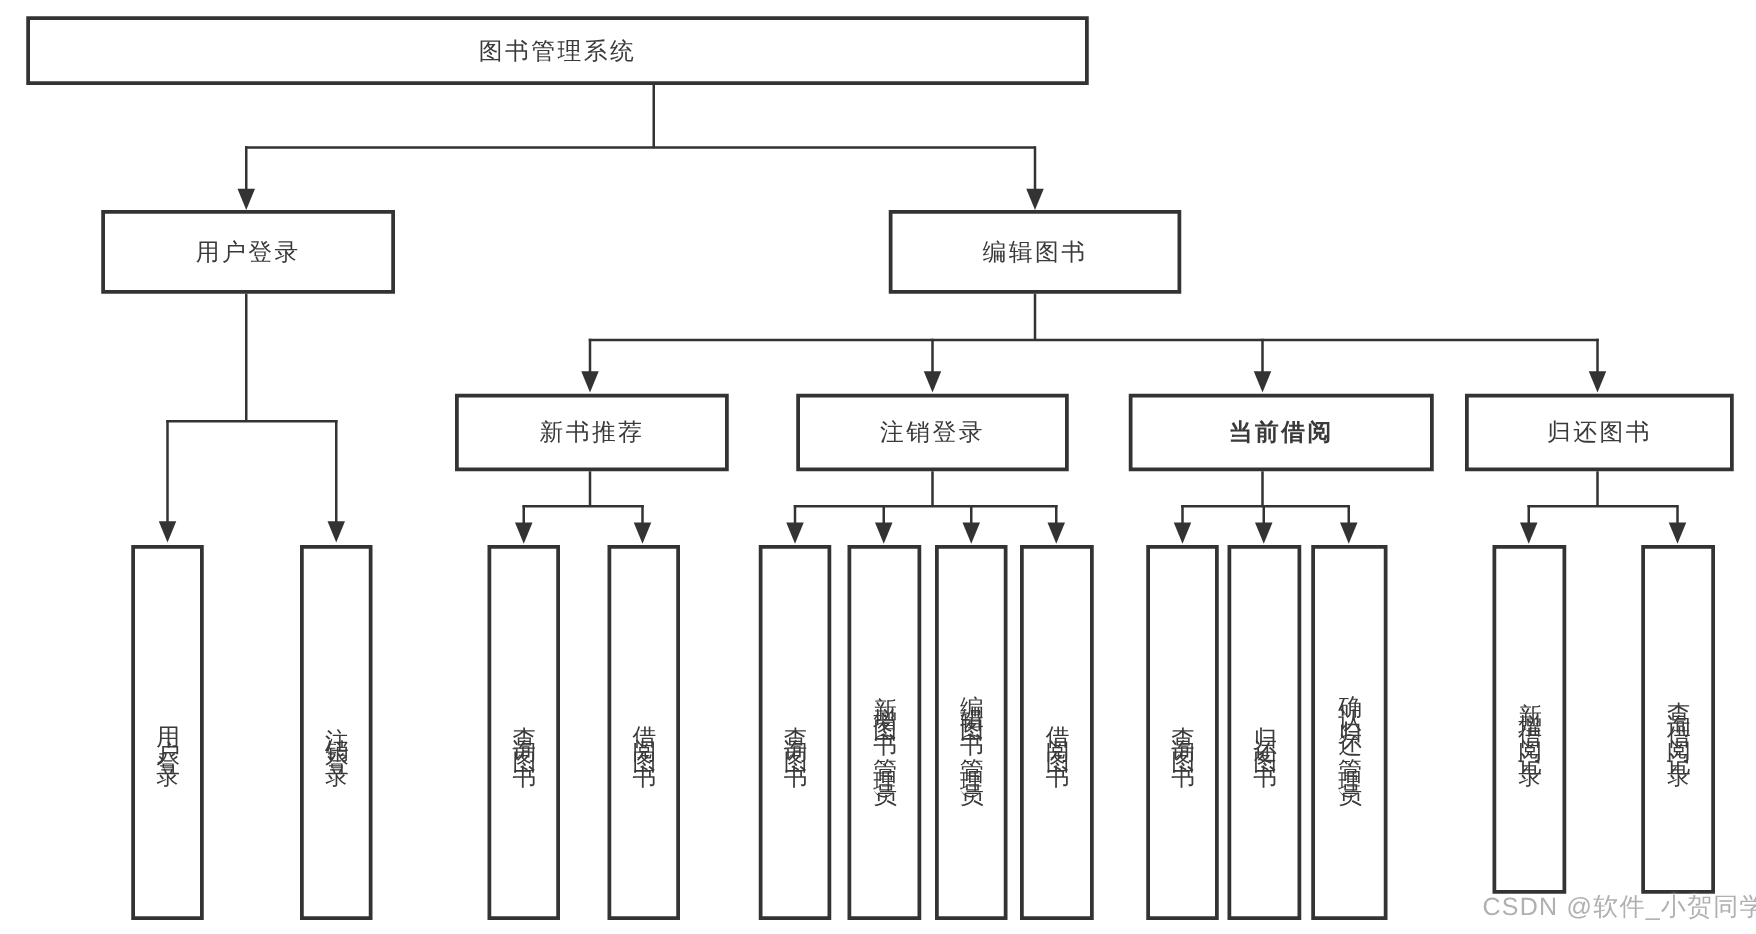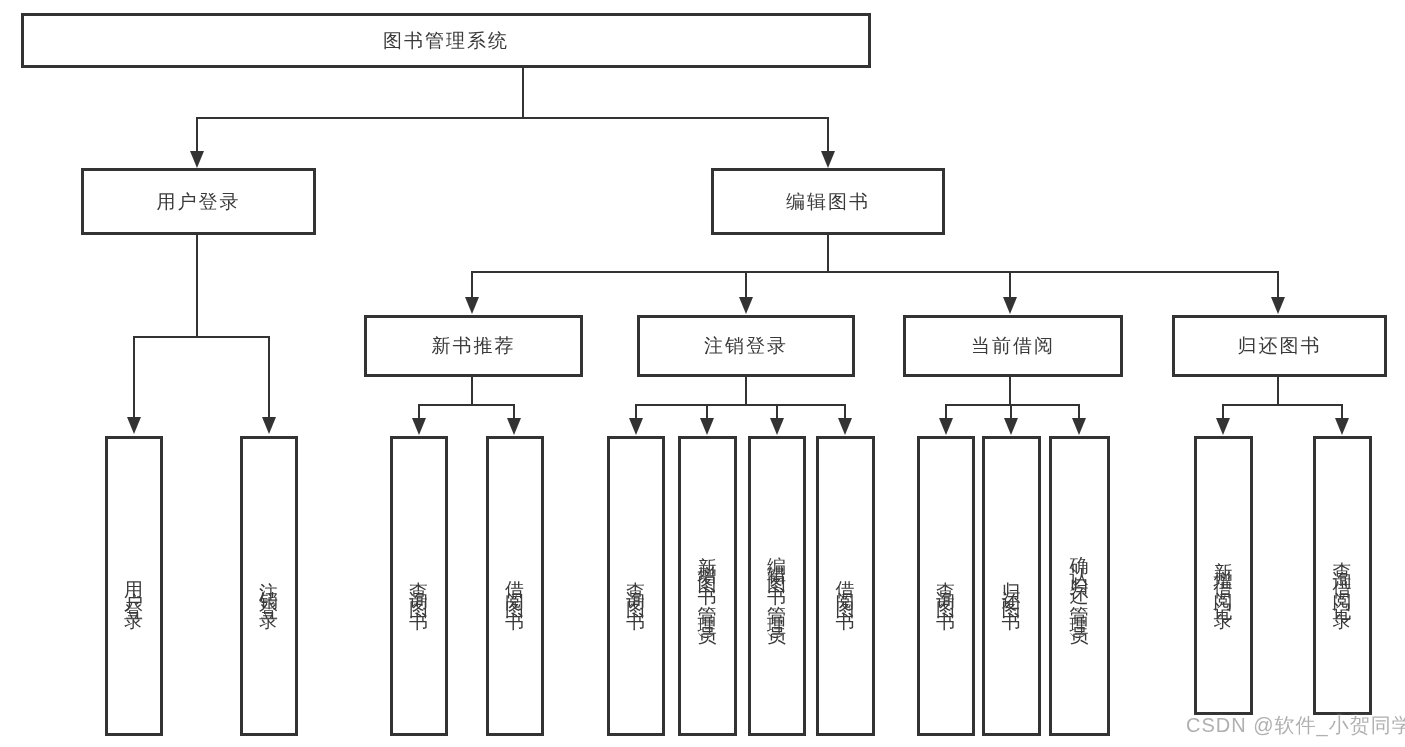--- a/index.html
+++ b/index.html
@@ -93,21 +93,21 @@
     <div class="vline" style="left:1277px;top:271px;height:27px;"></div>
     <div class="arrowhead" style="left:1271px;top:297px;"></div>
   </div>
 
   <div class="box h" style="left:364px;top:315px;width:219px;height:62px;">
     <span>新书推荐</span>
   </div>
   <div class="box h" style="left:637px;top:315px;width:218px;height:62px;">
     <span>注销登录</span>
   </div>
-  <div class="box h" style="left:903px;top:315px;width:220px;height:62px;">
+  <div class="box h" style="left:903px;top:315px;width:244px;height:62px;font-weight:bold;">
     <span>当前借阅</span>
   </div>
   <div class="box h" style="left:1172px;top:315px;width:215px;height:62px;">
     <span>归还图书</span>
   </div>
 
   <div>
     <div class="vline" style="left:471px;top:377px;height:28px;"></div>
     <div class="hline" style="left:418px;top:404px;width:97px;"></div>
     <div class="vline" style="left:418px;top:404px;height:15px;"></div>

